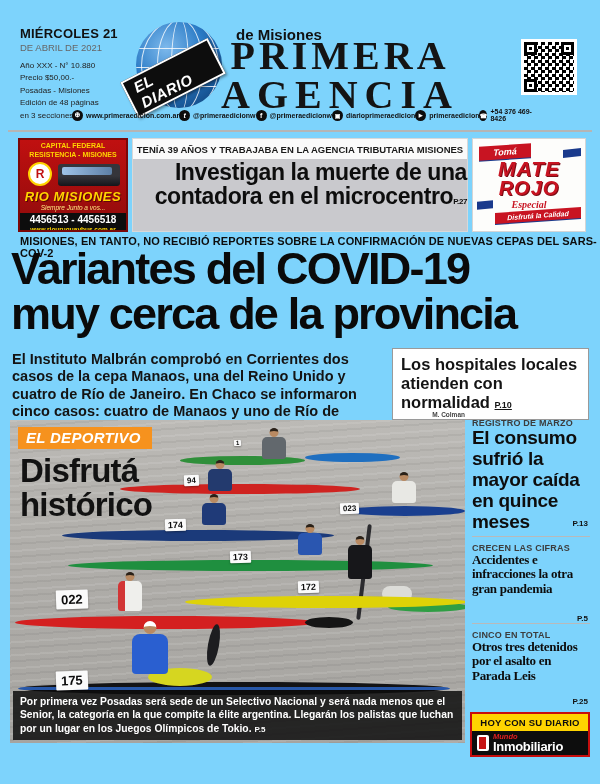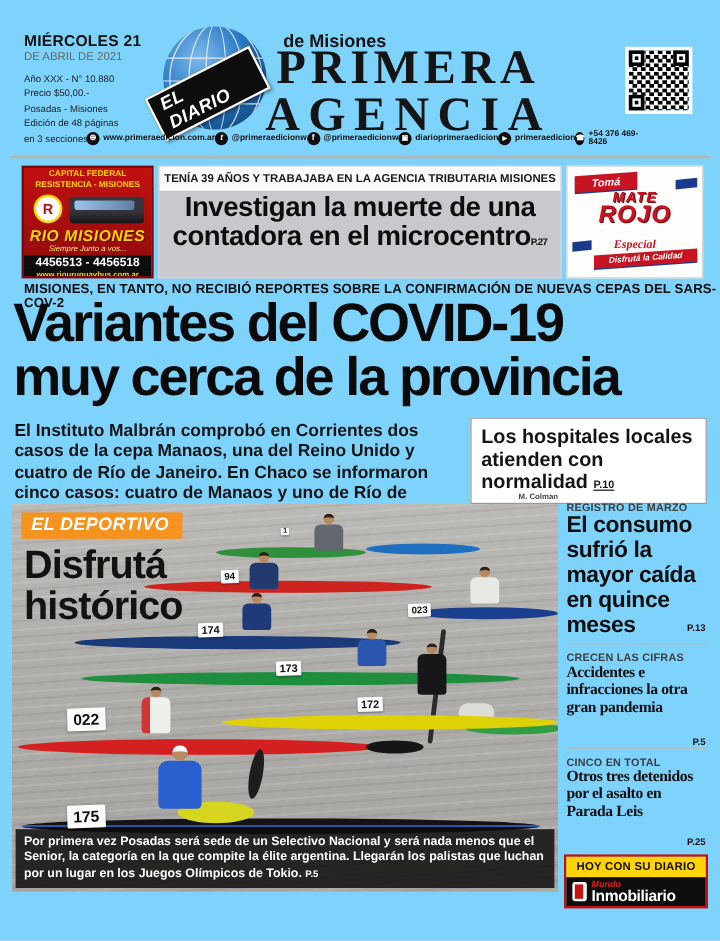--- a/index.html
+++ b/index.html
@@ -61,32 +61,32 @@
       background:linear-gradient(90deg,#9fc3e8,#5d7fa6);}
   .rio-brand{font-size:13px;font-weight:800;font-style:italic;color:#ffd400;
       text-shadow:1px 1px 0 #5e0606;letter-spacing:.5px;margin-top:-2px;}
   .rio-slogan{font-size:6.5px;font-style:italic;color:#ffe680;}
   .rio-phones{background:#0d0d0d;color:#fff;font-size:10px;font-weight:800;margin-top:2px;padding:1px 0;}
   .rio-web{background:#0d0d0d;color:#ffd400;font-size:6.5px;font-weight:700;padding:0 0 2px;}
 
   .center-story{left:132px;top:138px;width:336px;height:94px;background:#c9c9cd;
       border:1px solid #d8d8d8;box-sizing:border-box;text-align:center;}
   .cs-kicker{background:#fafafa;font-size:9.5px;font-weight:700;color:#1a1a1a;padding:5px 2px 4px;}
-  .cs-headline{font-size:23px;font-weight:800;line-height:1.04;color:#0d0d0d;letter-spacing:-.4px;margin-top:2px;}
+  .cs-headline{font-size:23px;font-weight:800;line-height:1.04;color:#0d0d0d;letter-spacing:-.4px;margin-top:2px;text-align:right;}
   .cs-ref{font-size:8px;font-weight:800;vertical-align:baseline;}
 
   .ad-mate{left:472px;top:138px;width:114px;height:94px;background:#fdfdfb;border:1px solid #d5d5d5;
       box-sizing:border-box;overflow:hidden;text-align:center;}
   .mate-ribbon{position:absolute;background:#c81422;color:#fff;font-style:italic;font-weight:700;
       transform:skewY(-4deg);box-shadow:0 1px 0 #1a3a8c;}
   .mate-top{left:6px;top:6px;width:52px;font-size:9px;padding:2px 0;}
   .mate-bottom{left:22px;bottom:10px;width:86px;font-size:7px;padding:2px 0;}
   .mate-brand{position:absolute;left:0;top:20px;width:100%;font-weight:800;font-style:italic;
       color:#c81422;text-shadow:1px 1px 0 #7a0c14;line-height:.95;}
-  .mate-brand .b1{font-size:12px;letter-spacing:1px;}
+  .mate-brand .b1{font-size:21px;letter-spacing:1px;}
   .mate-brand .b2{font-size:20px;letter-spacing:1px;}
   .mate-esp{position:absolute;left:0;top:60px;width:100%;font-family:"Liberation Serif",serif;
       font-style:italic;font-weight:700;color:#c81422;font-size:10px;}
   .mate-blue1,.mate-blue2{position:absolute;background:#1a3a8c;transform:skewY(-6deg);}
   .mate-blue1{right:4px;top:10px;width:18px;height:8px;}
   .mate-blue2{left:4px;bottom:22px;width:16px;height:8px;}
 
   
   .main-kicker{left:20px;top:235px;width:582px;font-size:11px;font-weight:800;letter-spacing:.1px;color:#0d0d0d;}
   .main-headline{left:11px;top:247px;width:590px;font-size:45px;font-weight:800;

